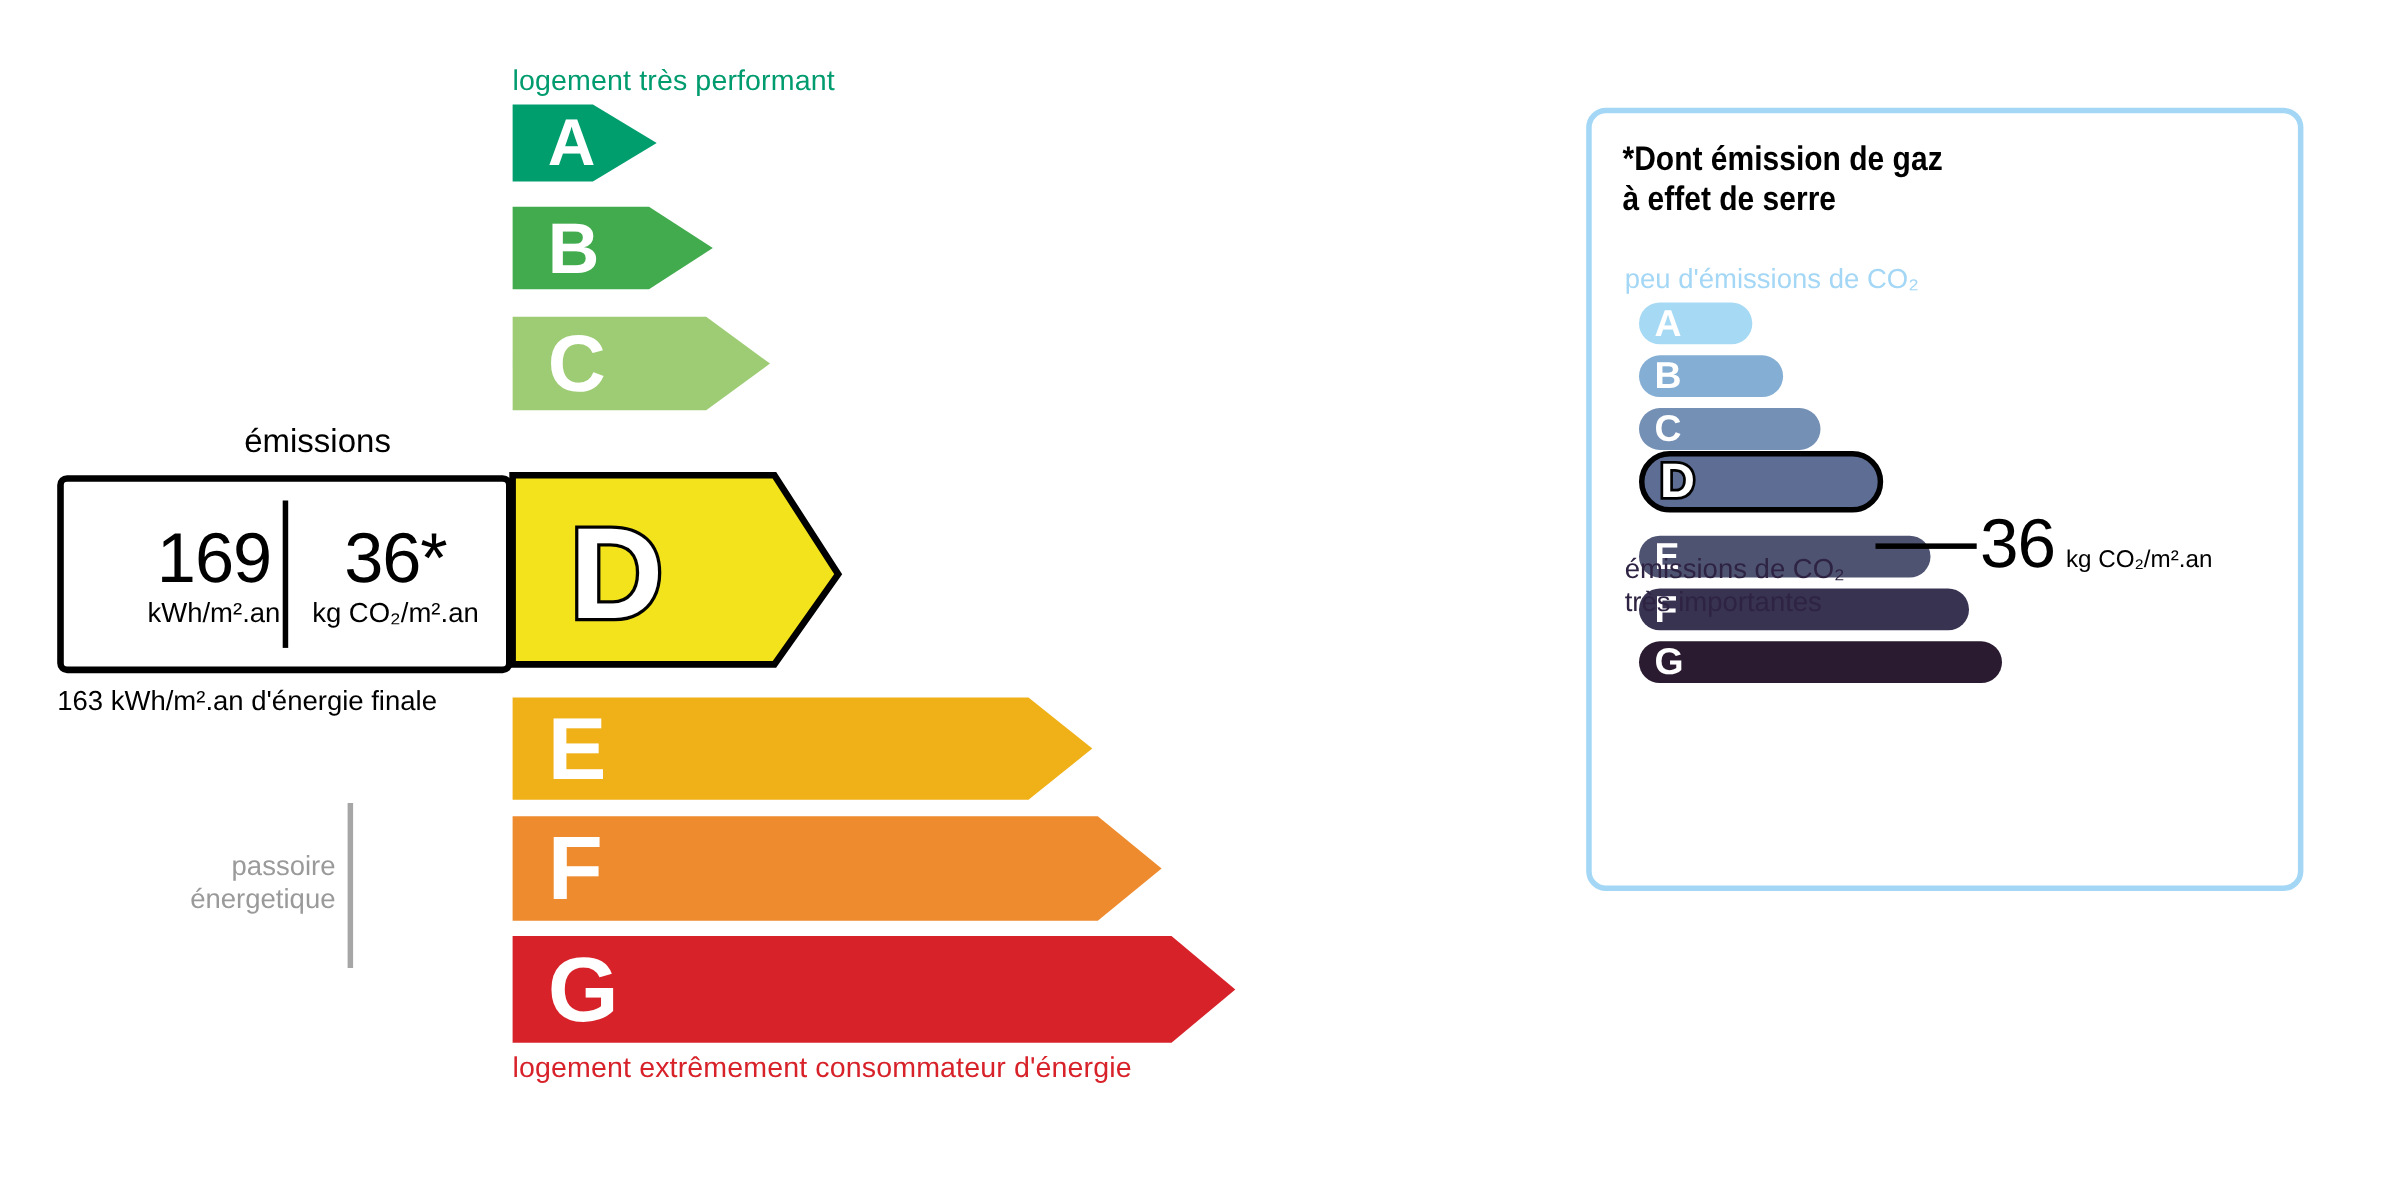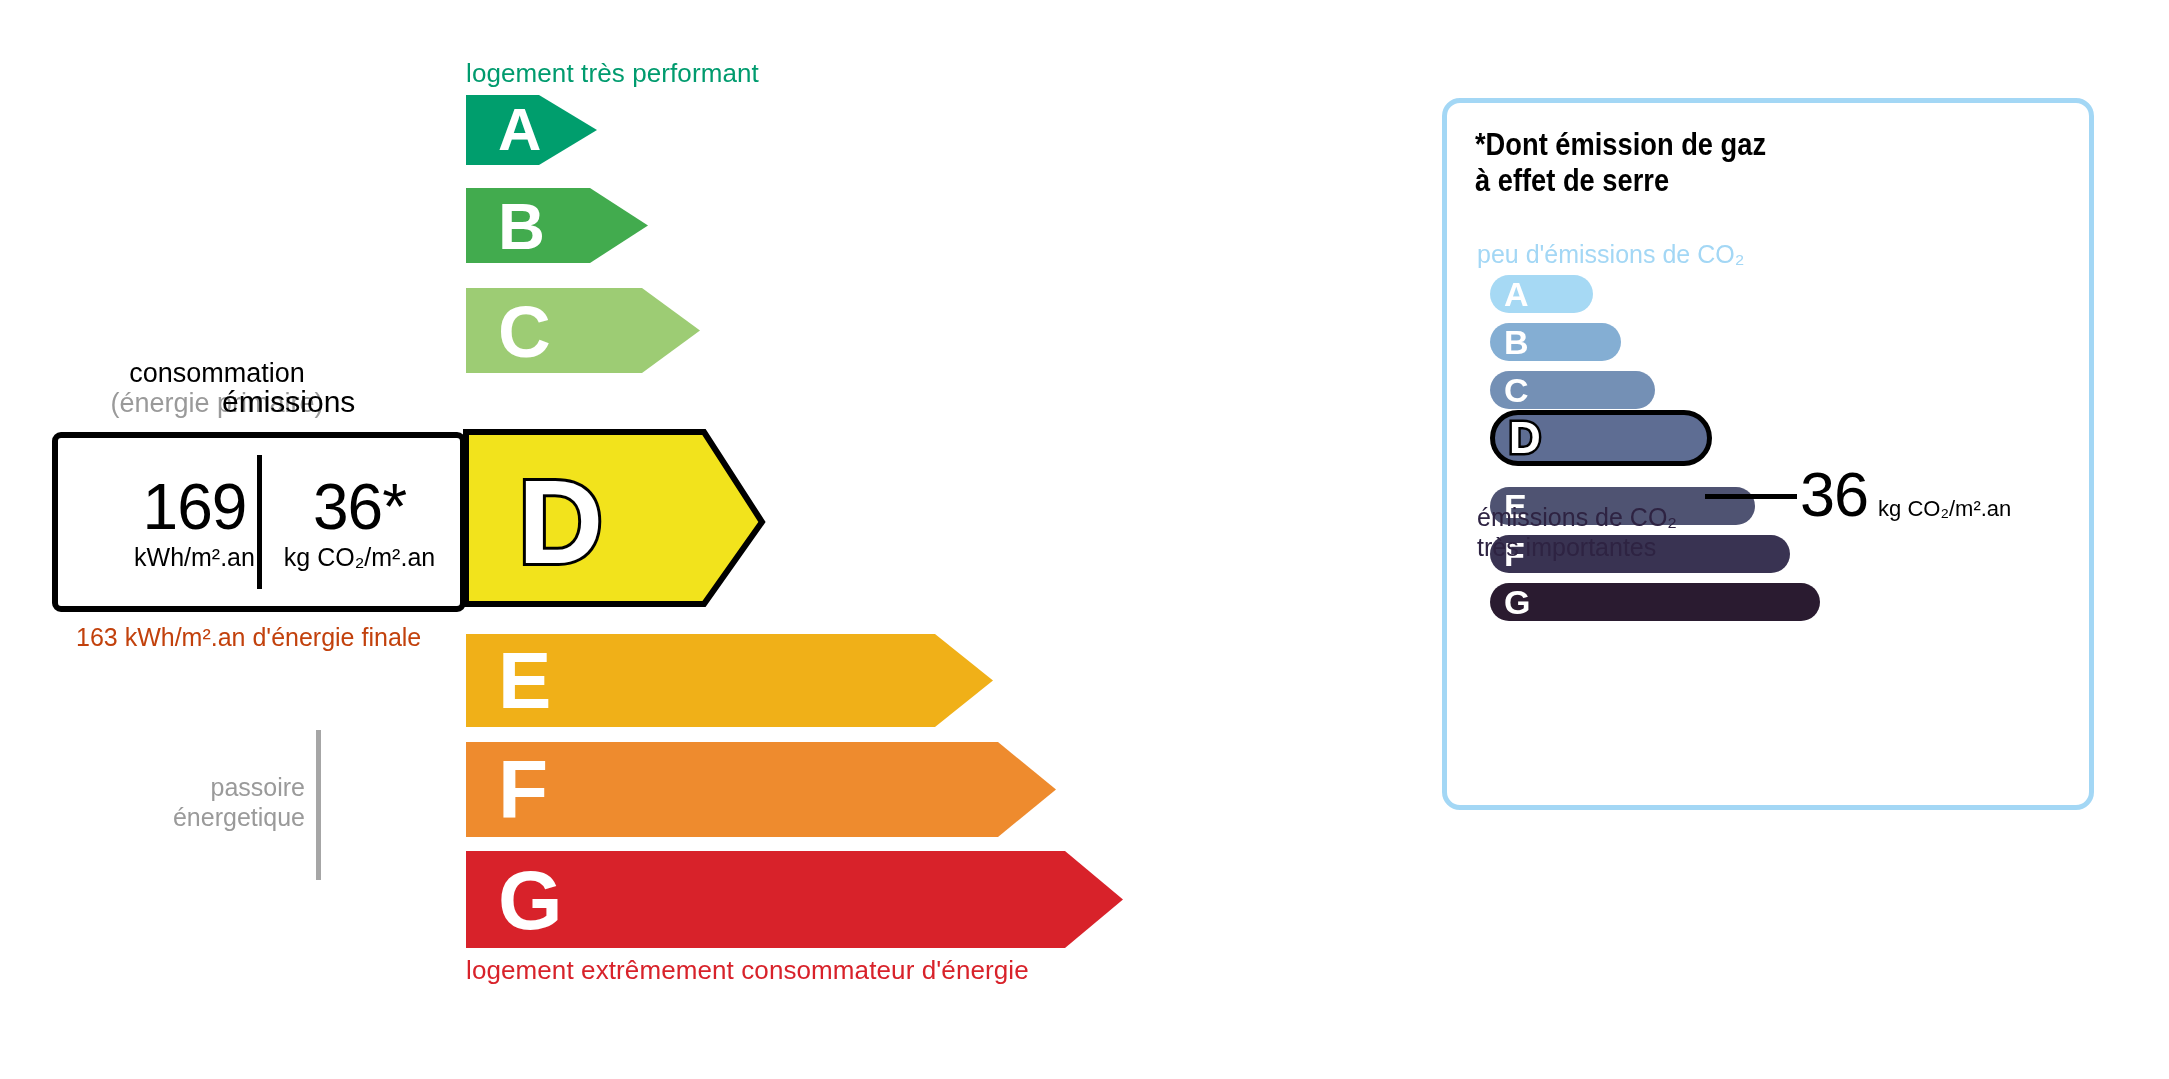--- a/index.html
+++ b/index.html
@@ -61,21 +61,21 @@
     position:absolute;left:52px;top:358px;width:330px;text-align:center;
     font-size:27px;color:#000;line-height:1.12;
   }
   .cap-consommation .sub{color:#9a9a9a;display:block;}
   .cap-emissions{
     position:absolute;left:222px;top:385px;
     font-size:30px;color:#000;line-height:1.12;white-space:nowrap;
   }
   .cap-final{
     position:absolute;left:52px;top:622px;
-    font-size:25px;color:#c2410c;line-height:1.2;white-space:nowrap;margin-left:24px;
+    font-size:25px;color:#000000;line-height:1.2;white-space:nowrap;
   }
 
   
   #passoire-bracket{
     position:absolute;left:316px;top:730px;width:5px;height:150px;background:#a6a6a6;
   }
   #passoire-label{
     position:absolute;left:120px;top:772px;width:185px;text-align:right;
     font-size:25px;color:#9a9a9a;line-height:1.2;
   }
@@ -184,24 +184,20 @@
       <div class="arrow-row" style="left: 0px; top: 851px; height: 97px; width: 1300px;">
         <div class="arrow" style="top: 0px; height: 97px;">
           <svg width="667" height="107" style="margin-left:-0px;margin-top:-0px;">
             <polygon points="0 0 599 0 657 48.5 599 97 0 97" fill="#d8222a"></polygon>
           </svg>
         </div>
         <div class="arrow-letter" style="font-size: 83px;">G</div>
       </div>
     </div>
 
-  <div class="cap-consommation">
-    <span>consommation</span>
-    <span class="sub">(énergie primaire)</span>
-  </div>
   <div class="cap-emissions">émissions</div>
 
   <div id="consumption-box">
     <div class="value-cell left">
       <div class="value-num">169</div>
       <div class="value-unit">kWh/m².an</div>
     </div>
     <div class="divider"></div>
     <div class="value-cell right">
       <div class="value-num">36*</div>

